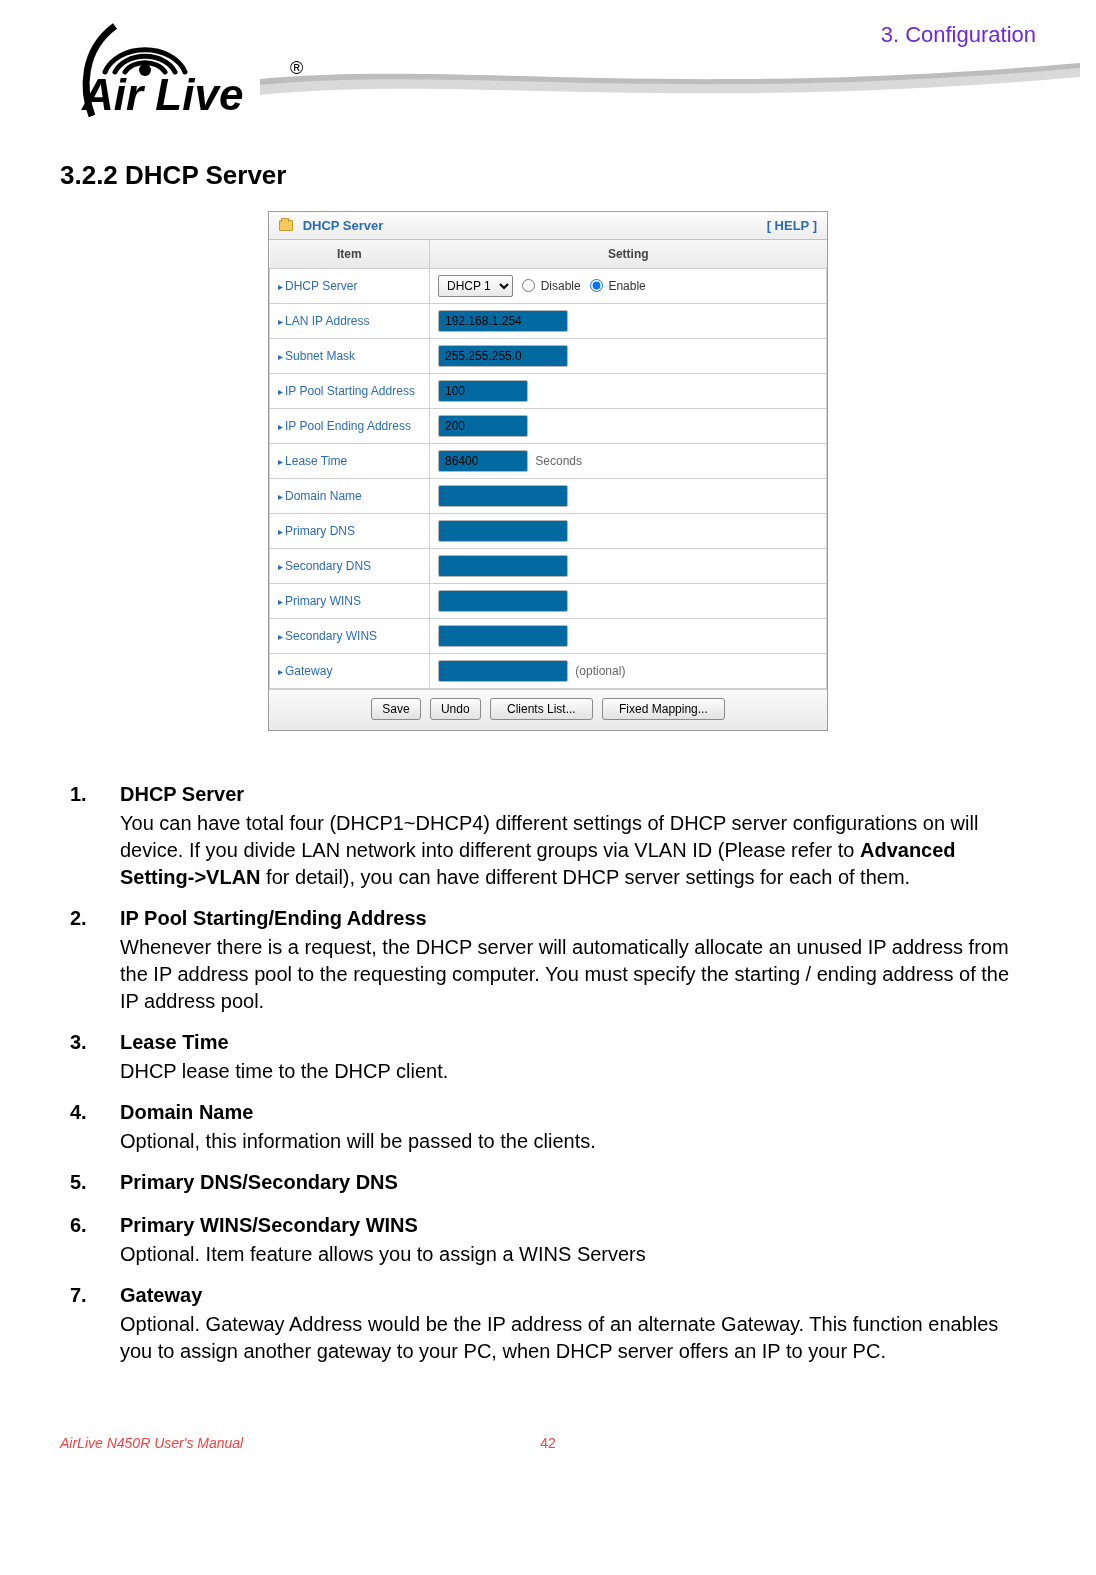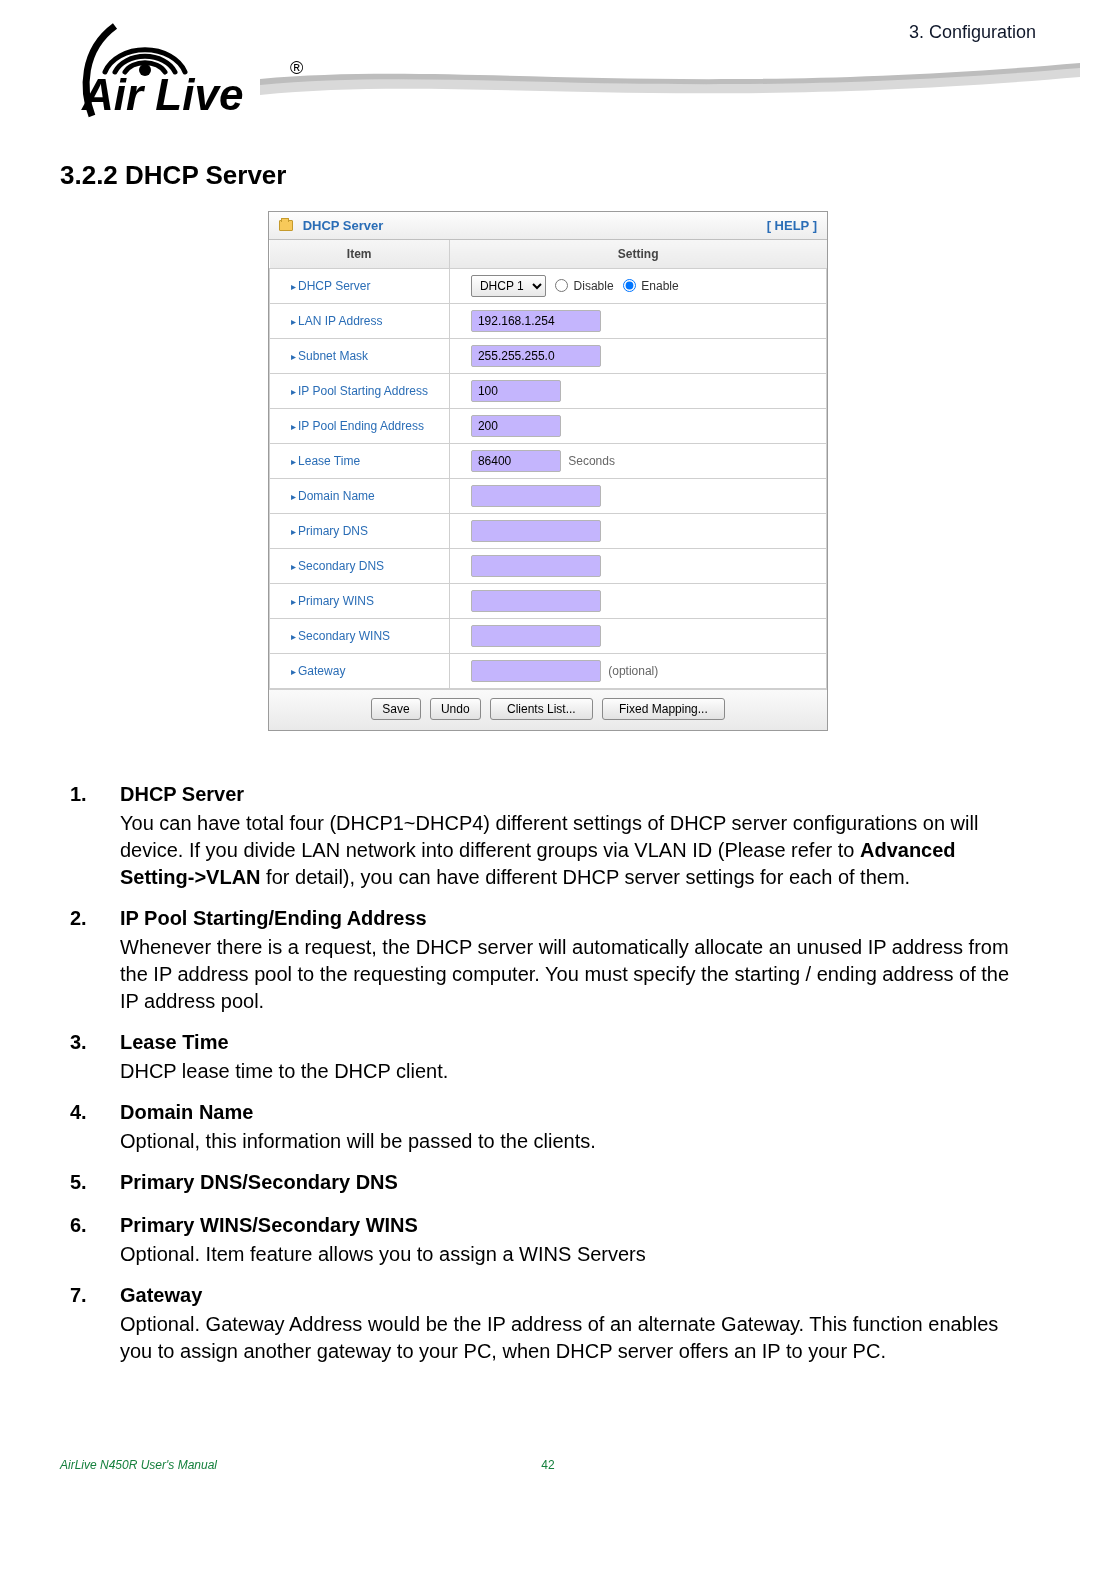--- a/index.html
+++ b/index.html
@@ -21,22 +21,22 @@
     align-items: flex-start;
     margin-bottom: 40px;
   }
   .logo-wrap {
     position: relative;
     width: 260px;
     height: 100px;
   }
   .logo-wrap svg { display: block; }
   .chapter-ref {
-    font-size: 18px;
-    color: #0f172a;
+    font-size: 22px;
+    color: #6d28d9;
     white-space: nowrap;
     padding-top: 2px;
   }
   .swoosh {
     position: absolute;
     top: 55px;
     left: 260px;
     right: 0;
     height: 55px;
     pointer-events: none;
@@ -98,38 +98,38 @@
     color: #444;
     font-weight: bold;
     font-size: 12px;
     padding: 7px 8px;
     border-bottom: 1px solid #cfcfcf;
     border-right: 1px solid #cfcfcf;
   }
   .shot th:last-child{ border-right:none; }
   .shot td {
     border: 1px solid #cfcfcf;
-    padding: 6px 21px;
+    padding: 6px 8px;
     vertical-align: middle;
     background: #fff;
     height: 26px;
   }
   .shot td.lbl {
     color: #2a6db6;
     width: 160px;
     white-space: nowrap;
   }
   .tri { color:#2a6db6; font-size:10px; margin-right:2px; }
   .shot input[type=text] {
     border: 1px solid #b5b5b5;
     border-radius: 2px;
     padding: 3px 6px;
     font-size: 12px;
     width: 90px;
-    background:#c4b5fd;
+    background:#0369a1;
   }
   .shot select {
     border: 1px solid #888;
     border-radius: 2px;
     font-size: 12px;
     padding: 2px 4px;
     background: linear-gradient(#fff,#e8e8e8);
   }
   .shot .btnrow {
     text-align: center;
@@ -166,23 +166,23 @@
   }
   .desc-body { flex: 1; }
   .desc-body .dt { font-weight: bold; display:block; margin-bottom: 2px; }
   .just { text-align: justify; }
 
   .footer {
     display:flex;
     justify-content: flex-start;
     align-items:center;
     font-style: italic;
-    font-size: 12px;
-    color:#15803d;
-    margin-top: 93px;
+    font-size: 14px;
+    color:#ef4444;
+    margin-top: 70px;
     position: relative;
   }
   .footer .pnum {
     position:absolute;
     left:50%;
     transform:translateX(-50%);
     font-style: normal;
   }
 </style>
 </head>

